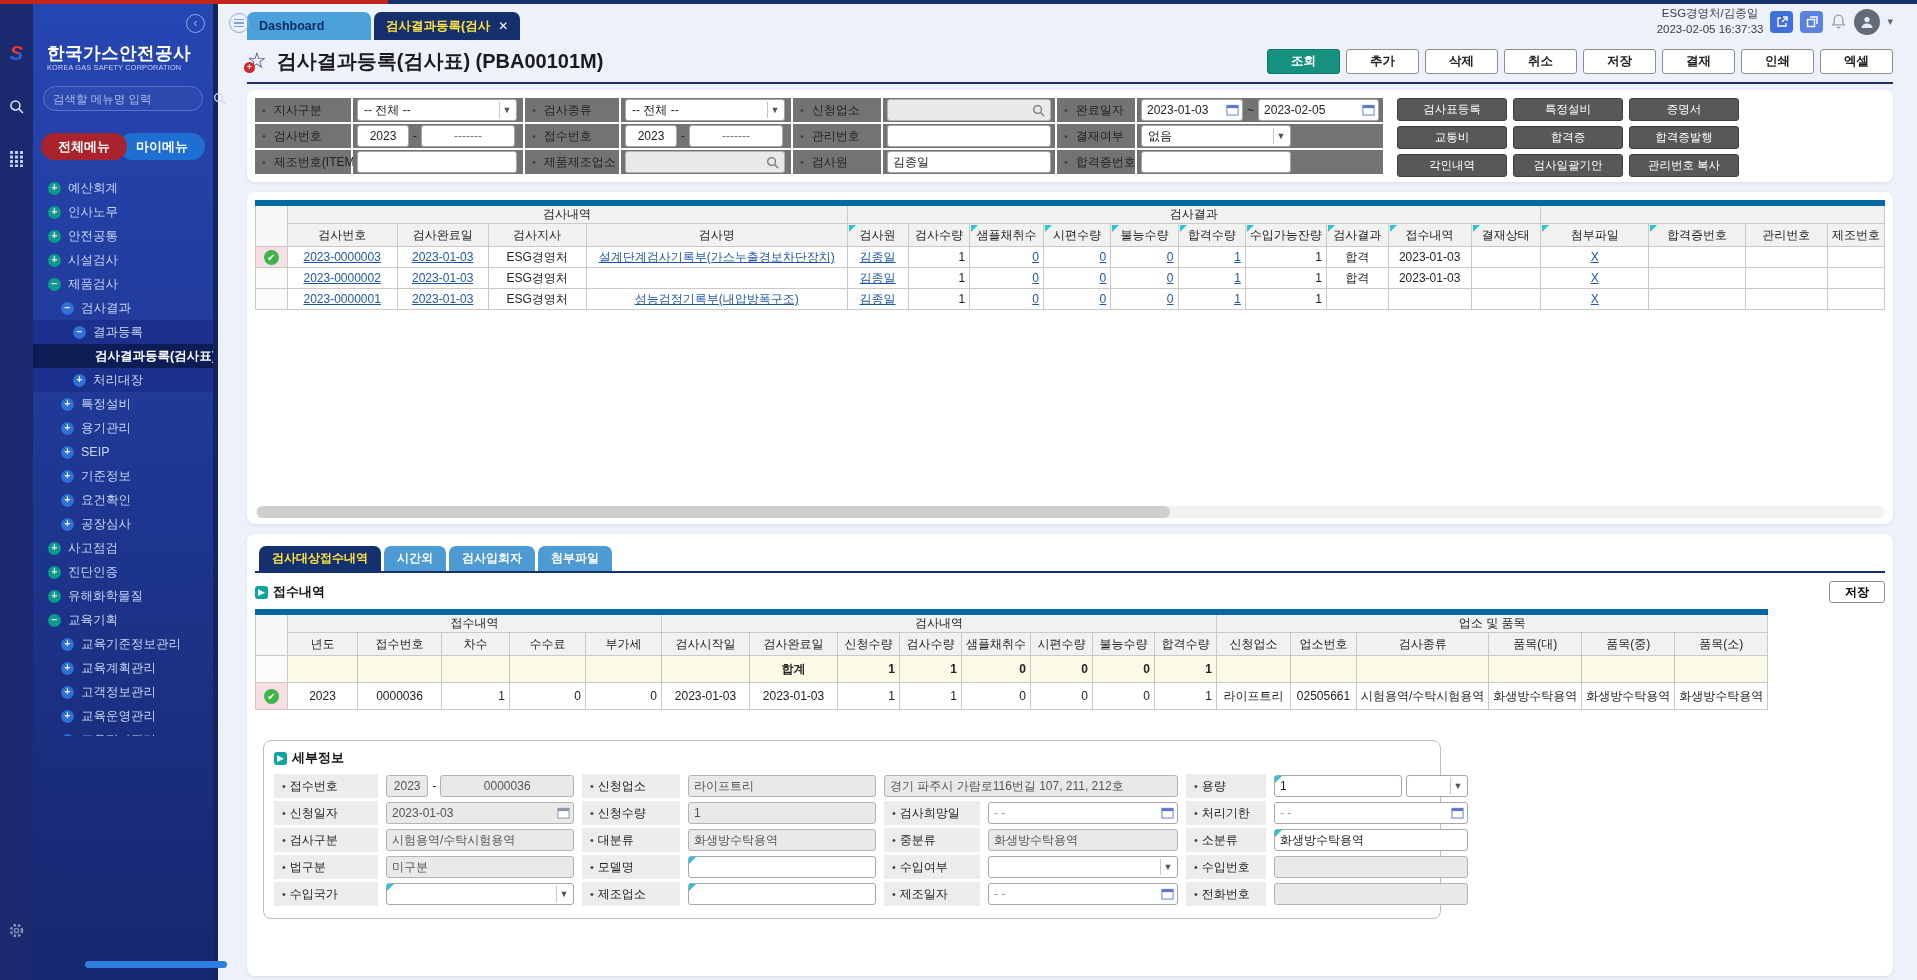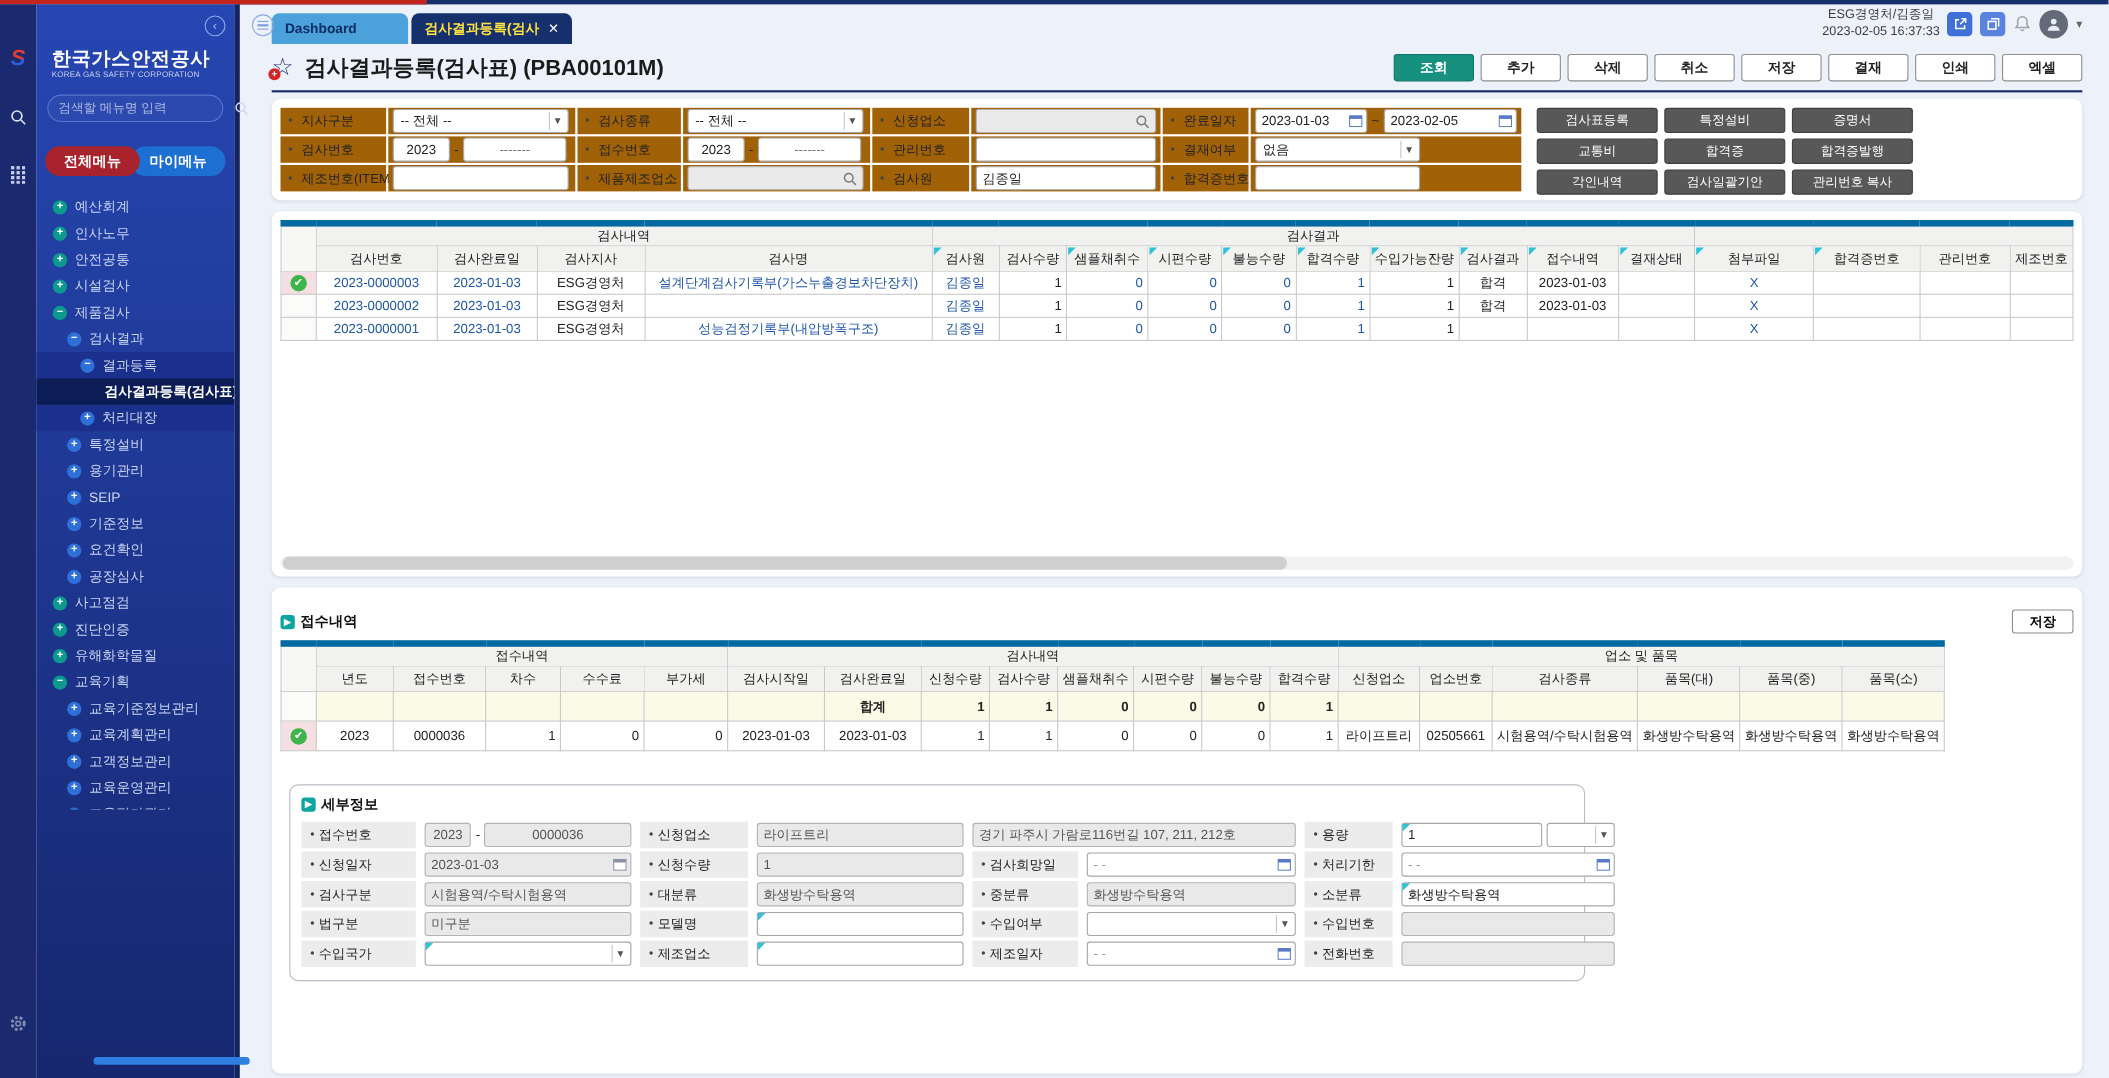--- a/index.html
+++ b/index.html
@@ -54,21 +54,21 @@
 .star{position:relative;font-size:22px;color:#1c2f6d;margin-right:10px}
 .star .plus{position:absolute;left:-3px;bottom:1px;width:11px;height:11px;border-radius:50%;background:#d22525;color:#fff;font-size:9px;line-height:11px;text-align:center;font-weight:700}
 .ptitle{font-size:20px;font-weight:700;color:#1b1b1b}
 .toolbar{margin-left:auto;display:flex;gap:6px}
 .tbtn{min-width:73px;height:25px;background:#fff;border:1px solid #8e8e8e;border-radius:3px;font-size:12.5px;font-weight:700;color:#222;padding:0 10px;cursor:pointer;font-family:Liberation Serif, serif}
 .tbtn.primary{background:#169180;border-color:#0e7668;color:#fff}
 
 .panel{background:#fff;border-radius:8px;box-shadow:0 1px 3px rgba(30,50,100,.10)}
 .filter{margin-top:6px;padding:8px;display:flex;gap:12px;height:92px}
 .fgrid{display:grid;grid-template-columns:96px 170px 94px 170px 88px 172px 78px 246px;gap:2px}
-.fcell{background:#a16207;display:flex;align-items:center;padding:0 4px;height:24px;gap:4px}
+.fcell{background:#737373;display:flex;align-items:center;padding:0 4px;height:24px;gap:4px}
 .flabel{padding-left:7px;font-size:12px;color:#222;white-space:nowrap}
 .flabel::before{content:"•";margin-right:4px;color:#444;font-size:11px}
 .ipt{height:22px;border:1px solid #a6a6a6;border-radius:3px;background:#fff;font-size:12px;font-family:inherit;padding:0 5px;color:#222;outline:none;min-width:0}
 .ipt.dis{background:#e9e9e9;border-color:#b3b3b3;color:#555}
 .ipt.ctr{text-align:center}
 .selbox{position:relative;display:flex;align-items:center;height:22px;border:1px solid #a6a6a6;border-radius:3px;background:#fff;padding:0 20px 0 6px;cursor:pointer}
 .selbox .caret{position:absolute;right:2px;top:2px;bottom:2px;width:15px;border-left:1px solid #c6c6c6;display:flex;align-items:center;justify-content:center;color:#555;font-size:9px}
 .sideic{margin-left:auto;display:flex;flex:none;cursor:pointer}
 .tri{position:relative}
 .tri::after{content:"";position:absolute;top:1px;left:1px;border-top:7px solid #2fc1d7;border-right:7px solid transparent}
@@ -84,21 +84,21 @@
 .grid tbody td{height:21px;background:#fff}
 #receipt-table-mount .grid tbody td{height:27px}
 .al-r{text-align:right}.al-c{text-align:center}.al-l{text-align:center}
 td.tint{background:#f5f5da}
 td.pink{background:#f9e4e4}
 .grid .chk{background:#f7f7f5}
 .grid td.chk{text-align:center;background:#fbfbfa}
 .grid td.chk.on{background:#f5dfe3}
 .gcheck{display:inline-block;width:15px;height:15px;border-radius:50%;background:#3db54a;color:#fff;font-size:10px;line-height:15px;font-weight:700}
 tr.sum td{background:#fbfae6}
-td .lnk,a.lnk{color:#1f56a8;cursor:pointer}
+td .lnk,a.lnk{color:#1f56a8;text-decoration:underline;cursor:pointer}
 td.b,td .b,.b{font-weight:700}
 .hscroll{margin-top:auto;height:12px;background:#f2f2f2;border-radius:6px;position:relative}
 .hscroll .thumb{position:absolute;left:2px;top:0;height:12px;width:56%;background:#cfcfcf;border-radius:6px;cursor:pointer}
 
 .bottom{margin-top:10px;height:442px;padding:12px 8px 10px;position:relative}
 .btabs{display:flex;gap:3px;border-bottom:2px solid #14306e;padding-left:4px}
 .btab{padding:0 13px;height:25px;line-height:25px;border-radius:7px 7px 0 0;background:#4e9ad2;color:#fff;font-weight:700;font-size:12px;cursor:pointer}
 .btab.active{background:#14306e;color:#ffe23e}
 .secrow{display:flex;align-items:center;margin-top:8px}
 .sectitle{display:flex;align-items:center;gap:5px;font-size:13px;font-weight:700;color:#111}
@@ -558,20 +558,26 @@
             </tr>
           </tbody>
         </table>
       </div>
     <div class="hscroll">
         <div class="thumb"></div>
       </div>
   </div>
 
   <div class="panel bottom">
+    <div class="btabs" id="btabs">
+        <div class="btab active">검사대상접수내역</div>
+        <div class="btab">시간외</div>
+        <div class="btab">검사입회자</div>
+        <div class="btab">첨부파일</div>
+      </div>
     <div class="secrow">
       <span class="sectitle">
           <span class="secic">▶</span>
           <span>접수내역</span>
         </span>
       <button class="sbtn">저장</button>
     </div>
     <div id="receipt-table-mount">
         <table class="grid">
           <colgroup>

